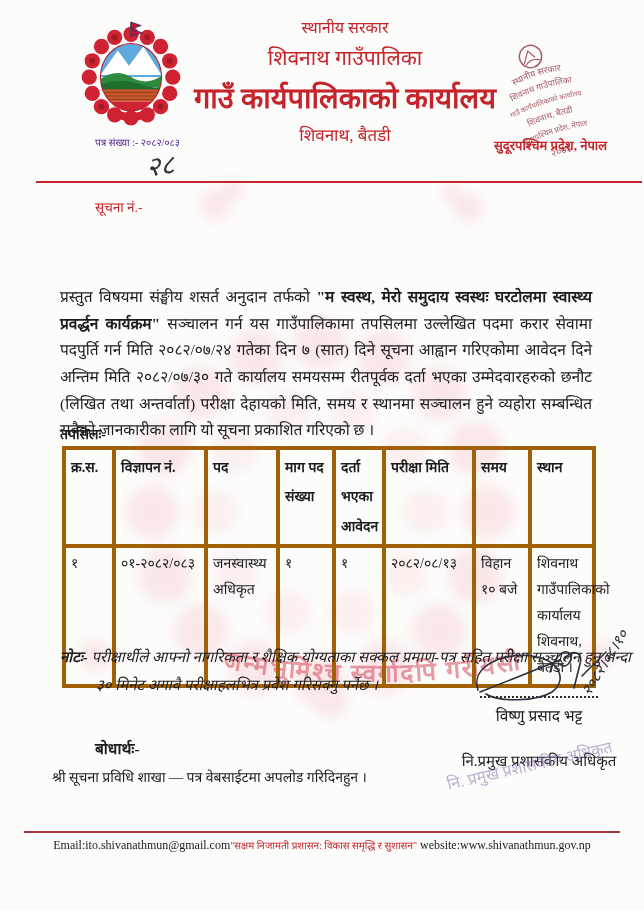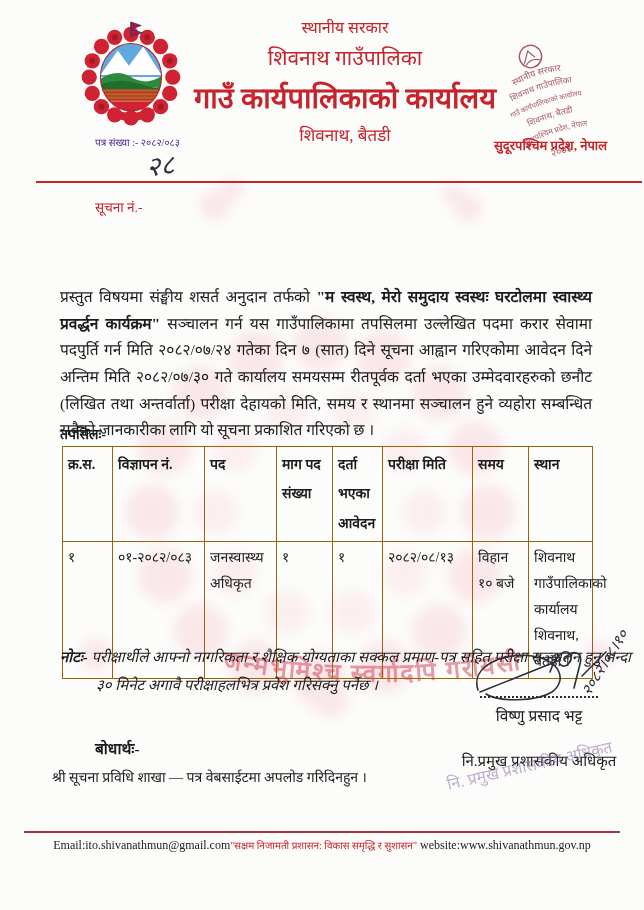--- a/index.html
+++ b/index.html
@@ -24,21 +24,21 @@
   
   .title-block{position:absolute;left:0;right:0;top:190px;text-align:center;}
   .doc-title{font-size:26px;font-weight:bold;color:#141414;letter-spacing:.5px;}
   .sub1{margin-top:12px;font-size:14.5px;font-style:italic;}
   .sub2{margin-top:5px;font-size:14.5px;font-style:italic;}
   
   .body-par{position:absolute;left:60px;top:284px;width:532px;font-size:15.5px;line-height:1.72;text-align:justify;}
   .tapasil{position:absolute;left:60px;top:424px;font-size:14px;font-weight:bold;}
   
   .tbl{position:absolute;left:62px;top:446px;width:530px;border-collapse:collapse;table-layout:fixed;}
-  .tbl th,.tbl td{border:1px solid #a16207;vertical-align:top;padding:3px 5px;text-align:left;}
+  .tbl th,.tbl td{border:4px solid #a16207;vertical-align:top;padding:3px 5px;text-align:left;}
   .tbl th{font-size:14px;font-weight:bold;line-height:2.1;height:88px;}
   .tbl td{font-size:14px;line-height:1.85;height:112px;}
   
   .note{position:absolute;left:60px;top:644px;width:538px;font-style:italic;font-size:15px;
         line-height:1.85;padding-left:36px;text-indent:-36px;}
   .note .nlabel{font-weight:bold;}
   
   .sig{position:absolute;left:445px;top:646px;width:188px;text-align:center;}
   .sig-svg{display:block;margin:0 auto;}
   .sig-date{position:absolute;right:-8px;top:6px;transform:rotate(-58deg);font-size:15px;

